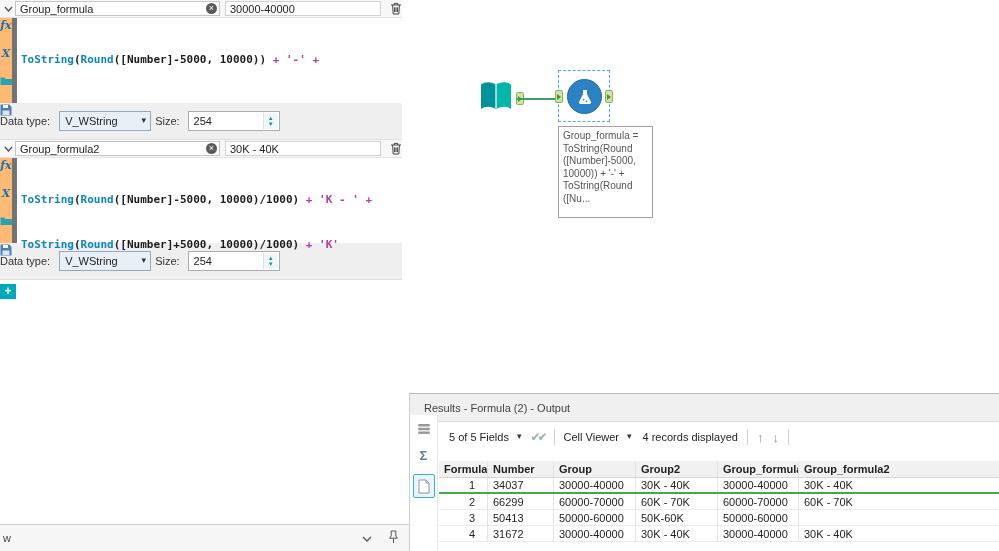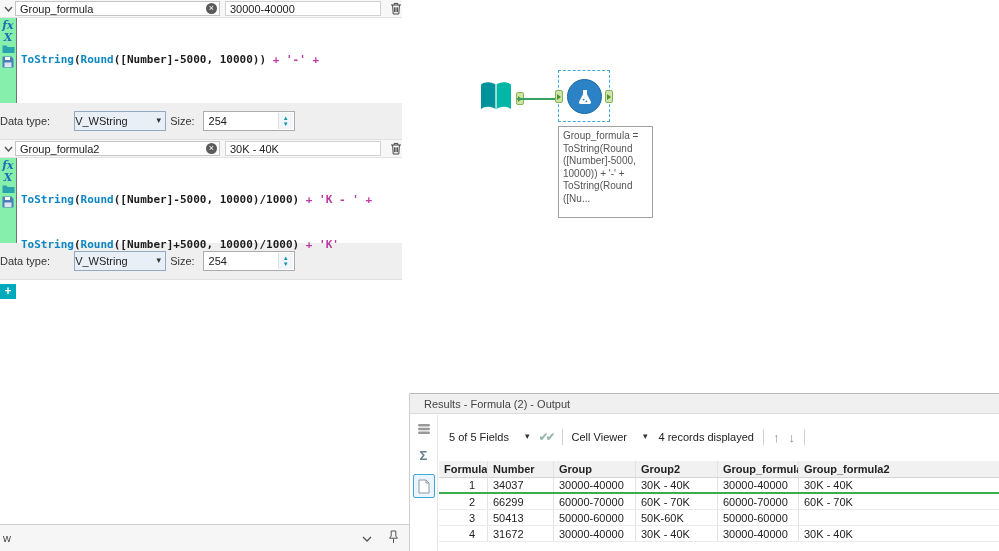--- a/index.html
+++ b/index.html
@@ -7,30 +7,30 @@
 
   
   .left-panel{position:absolute;left:0;top:0;width:410px;height:551px;border-right:1px solid #cfcfcf;background:#fff}
   .f-header{height:18px;display:flex;align-items:center;background:#f7f7f7;border-bottom:1px solid #e3e3e3;padding-left:2px}
   .chev{width:13px;display:flex;justify-content:center;align-items:center}
   .name-box{position:relative;width:205px;height:15px;background:#fff;border:1px solid #c4c4c4;display:flex;align-items:center;padding:0 16px 0 4px;margin-right:5px}
   .clear-btn{position:absolute;right:2px;top:1px;width:11px;height:11px;border-radius:50%;background:#5a5a5a;color:#fff;font-size:9px;line-height:11px;text-align:center;cursor:pointer}
   .preview-box{width:156px;height:15px;background:#fff;border:1px solid #d2d2d2;display:flex;align-items:center;padding:0 4px;margin-right:7px;overflow:hidden;white-space:nowrap}
   .trash{width:16px;display:flex;justify-content:center;cursor:pointer}
   .expr-area{position:relative;height:85px;background:#fff}
-  .gutter{position:absolute;left:0;top:0;bottom:0;width:17px;background:#86efac;border-right:1px solid #737373;display:flex;flex-direction:column;align-items:center;padding-top:2px;gap:0}
+  .gutter{position:absolute;left:0;top:0;bottom:0;width:17px;background:#fdba74;border-right:5px solid #737373;display:flex;flex-direction:column;align-items:center;padding-top:2px;gap:16px}
   .g-fx,.g-x{font-family:"DejaVu Serif",serif;font-style:italic;font-weight:bold;color:#1d70b7;font-size:11px;line-height:12px;cursor:pointer}
   .code{margin-left:21px;padding-top:4px;font-family:"DejaVu Sans Mono",monospace;font-size:11px;font-weight:bold;line-height:15px;white-space:pre}
   .seg-func{color:#0c86c2}
   .seg-plain{color:#1c1c1c}
   .seg-op,.seg-str{color:#bd3aa4}
   .config-band{height:37px;background:#efefef;border-bottom:1px solid #e0e0e0;display:flex;align-items:center}
   .lbl{color:#333}
   .lbl-size{margin-left:4px}
-  .dropdown{margin-left:24px;width:92px;height:20px;border:1px solid #93a9c0;background:#e9eff7;display:flex;align-items:center;position:relative;cursor:pointer}
+  .dropdown{margin-left:9px;width:92px;height:20px;border:1px solid #93a9c0;background:#e9eff7;display:flex;align-items:center;padding-left:5px;position:relative;cursor:pointer}
   .dd-arrow{position:absolute;right:4px;top:3px;font-size:9px;color:#333}
   .numbox{margin-left:8px;width:92px;height:20px;border:1px solid #adadad;background:#fff;display:flex;align-items:center;padding-left:5px;position:relative}
   .spinner{position:absolute;right:1px;top:1px;bottom:1px;width:15px;background:#f2f6f9;display:flex;flex-direction:column;align-items:center;justify-content:center;border-left:1px solid #d8e2ea}
   .spinner span{font-size:6px;line-height:6px;color:#0b97a8;cursor:pointer}
   .add-row{padding:4px 0 0 0}
   .add-btn{width:16px;height:15px;background:#00a9bb;color:#fff;border:none;font-size:12px;line-height:13px;font-weight:bold;cursor:pointer}
   .left-bottom{position:absolute;left:0;bottom:0;width:409px;height:27px;background:#f6f6f6;border-top:1px solid #cfcfcf;display:flex;align-items:center;padding:0 10px 0 3px;color:#444}
   .lb-icons{margin-left:auto;display:flex;align-items:center;gap:16px}
 
   
@@ -41,29 +41,29 @@
   .input-tool .anchor{right:-8px;top:12px}
   .wire{position:absolute;left:115px;top:98px;width:42px;height:2px;background:#3aa061}
   .formula-tool{position:absolute;left:156px;top:70px;width:52px;height:52px;border:1px dashed #41a7dd}
   .formula-tool .anchor.in{left:-4px;top:19px}
   .formula-tool .anchor.out{right:-4px;top:19px}
   .tool-circle{position:absolute;left:8px;top:8px;width:35px;height:35px;border-radius:50%;background:#2b82c4;border:1px solid #1d6aa6;display:flex;align-items:center;justify-content:center}
   .annotation{position:absolute;left:156px;top:126px;width:95px;height:92px;border:1px solid #a0a0a0;background:#fff;padding:3px 4px;font-size:10px;line-height:12.5px;color:#555;white-space:pre-line;overflow:hidden}
 
   
   .results{position:absolute;left:410px;top:393px;width:589px;height:158px;background:#fff;border-top:1px solid #b9b9b9}
-  .results-title{height:20px;background:#f0f0f0;border-bottom:1px solid #dcdcdc;display:flex;align-items:center;padding-left:14px;color:#444}
+  .results-title{height:28px;background:#f0f0f0;border-bottom:1px solid #dcdcdc;display:flex;align-items:center;padding-left:14px;color:#444}
   .results-body{position:absolute;left:0;top:21px;right:0;bottom:0}
   .rstrip{position:absolute;left:0;top:0;bottom:0;width:28px;border-right:1px solid #e6e6e6;display:flex;flex-direction:column;align-items:center;padding-top:8px;gap:11px;background:#fff}
   .sigma{font-size:13px;color:#64808f;font-weight:bold;cursor:pointer}
   .doc-wrap{width:22px;height:24px;border:1px solid #41a7dd;background:#eaf4fb;display:flex;align-items:center;justify-content:center;border-radius:2px;cursor:pointer}
   .ric{cursor:pointer}
   .rmain{position:absolute;left:29px;top:0;right:0;bottom:0}
   .rtoolbar{height:44px;display:flex;align-items:center;padding-left:10px;gap:9px;color:#222}
-  .tb-item{display:flex;align-items:flex-start;gap:16px;cursor:pointer}
+  .tb-item{display:flex;align-items:flex-start;gap:8px;cursor:pointer}
   .dd{font-size:9px;color:#333}
   .tb-check{color:#8fb3a6;font-size:12px;letter-spacing:-3px;cursor:pointer}
   .sep{width:1px;height:16px;background:#d0d0d0}
   .tb-arrow{color:#8a8a8a;font-size:13px;cursor:pointer}
   .tb-text{margin-left:2px}
   .rtable{position:absolute;left:0;top:46px;right:0;bottom:0;font-size:11px}
   .tr{display:flex;height:16px;align-items:center;border-bottom:1px solid #ebebeb;background:#fff}
   .thead{background:#f1f1f1;font-weight:bold;border-bottom:1px solid #d5d5d5;height:17px}
   .td{height:100%;display:flex;align-items:center;border-right:1px solid #e3e3e3;padding-left:5px;overflow:hidden;white-space:nowrap}
   .c0{width:49px;justify-content:flex-end;padding-right:12px;padding-left:0}

